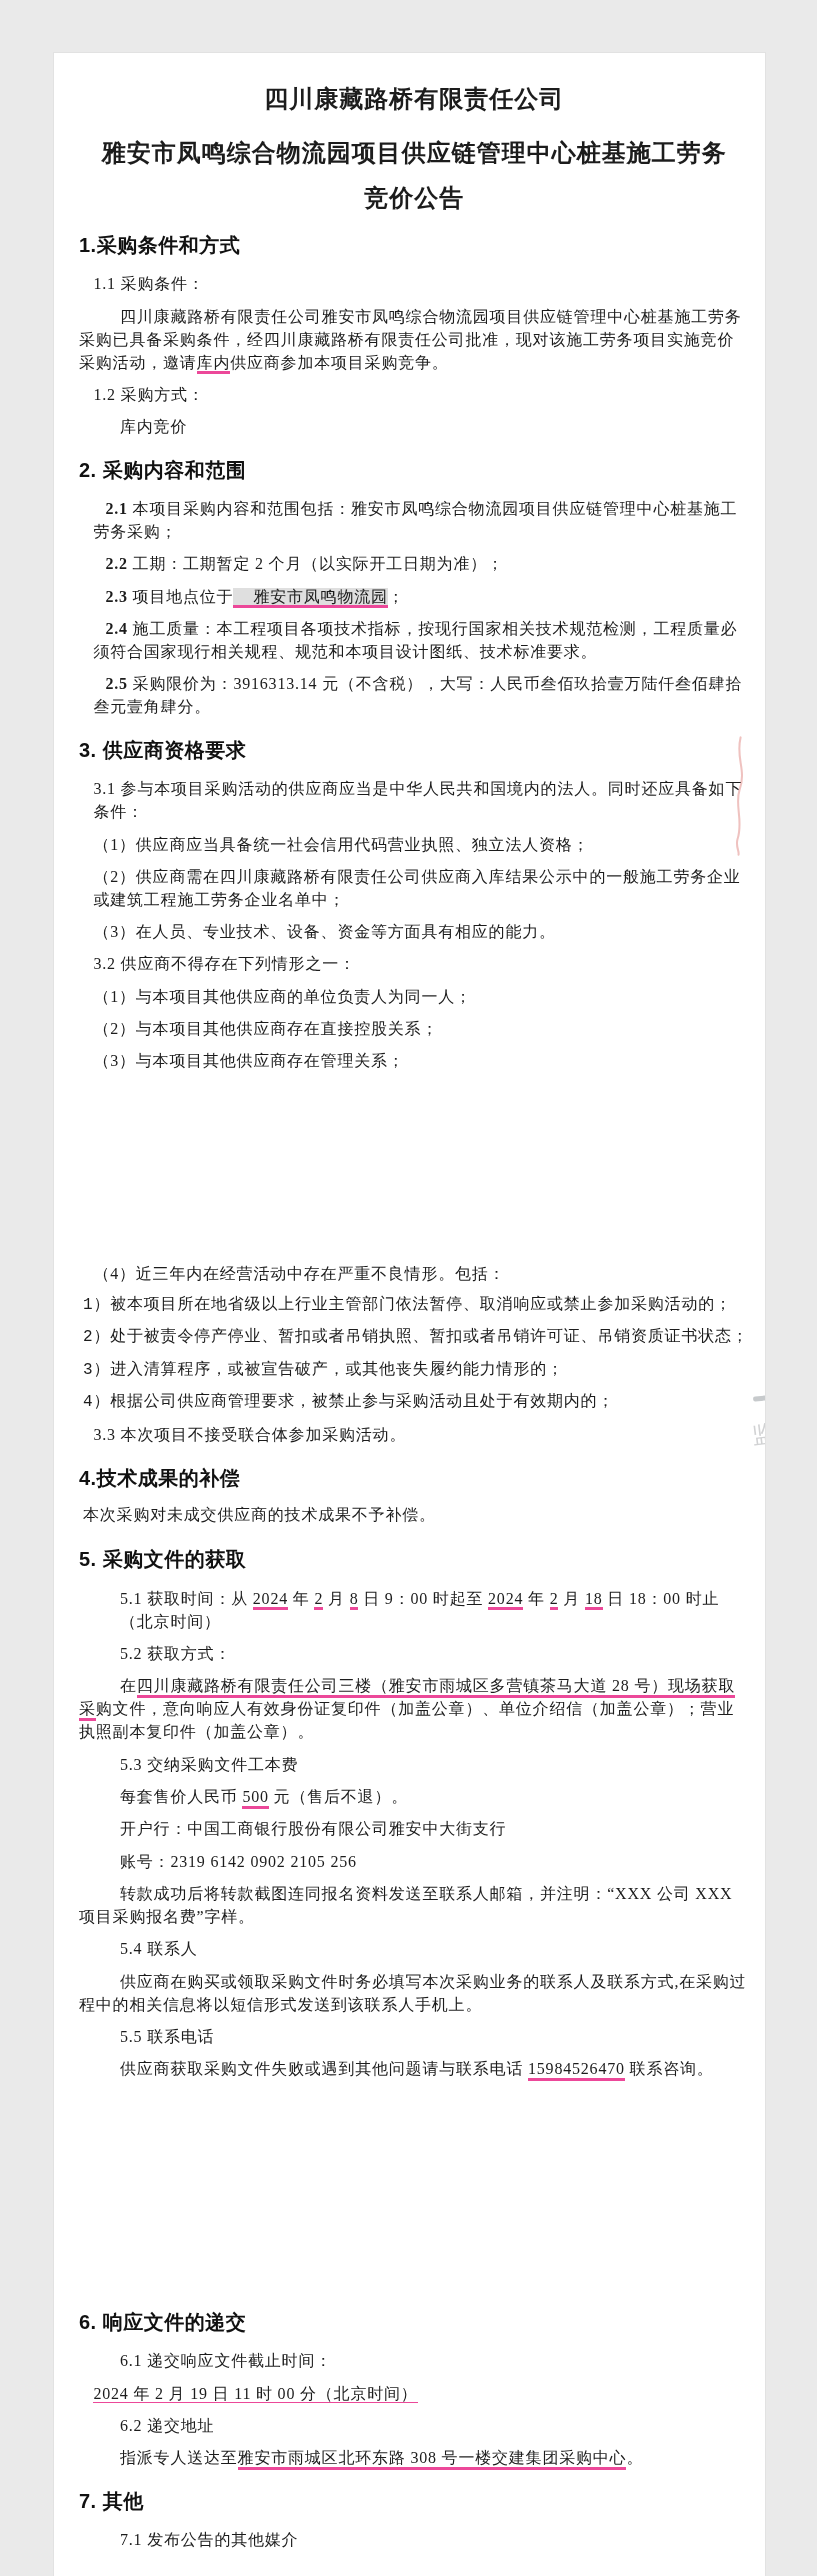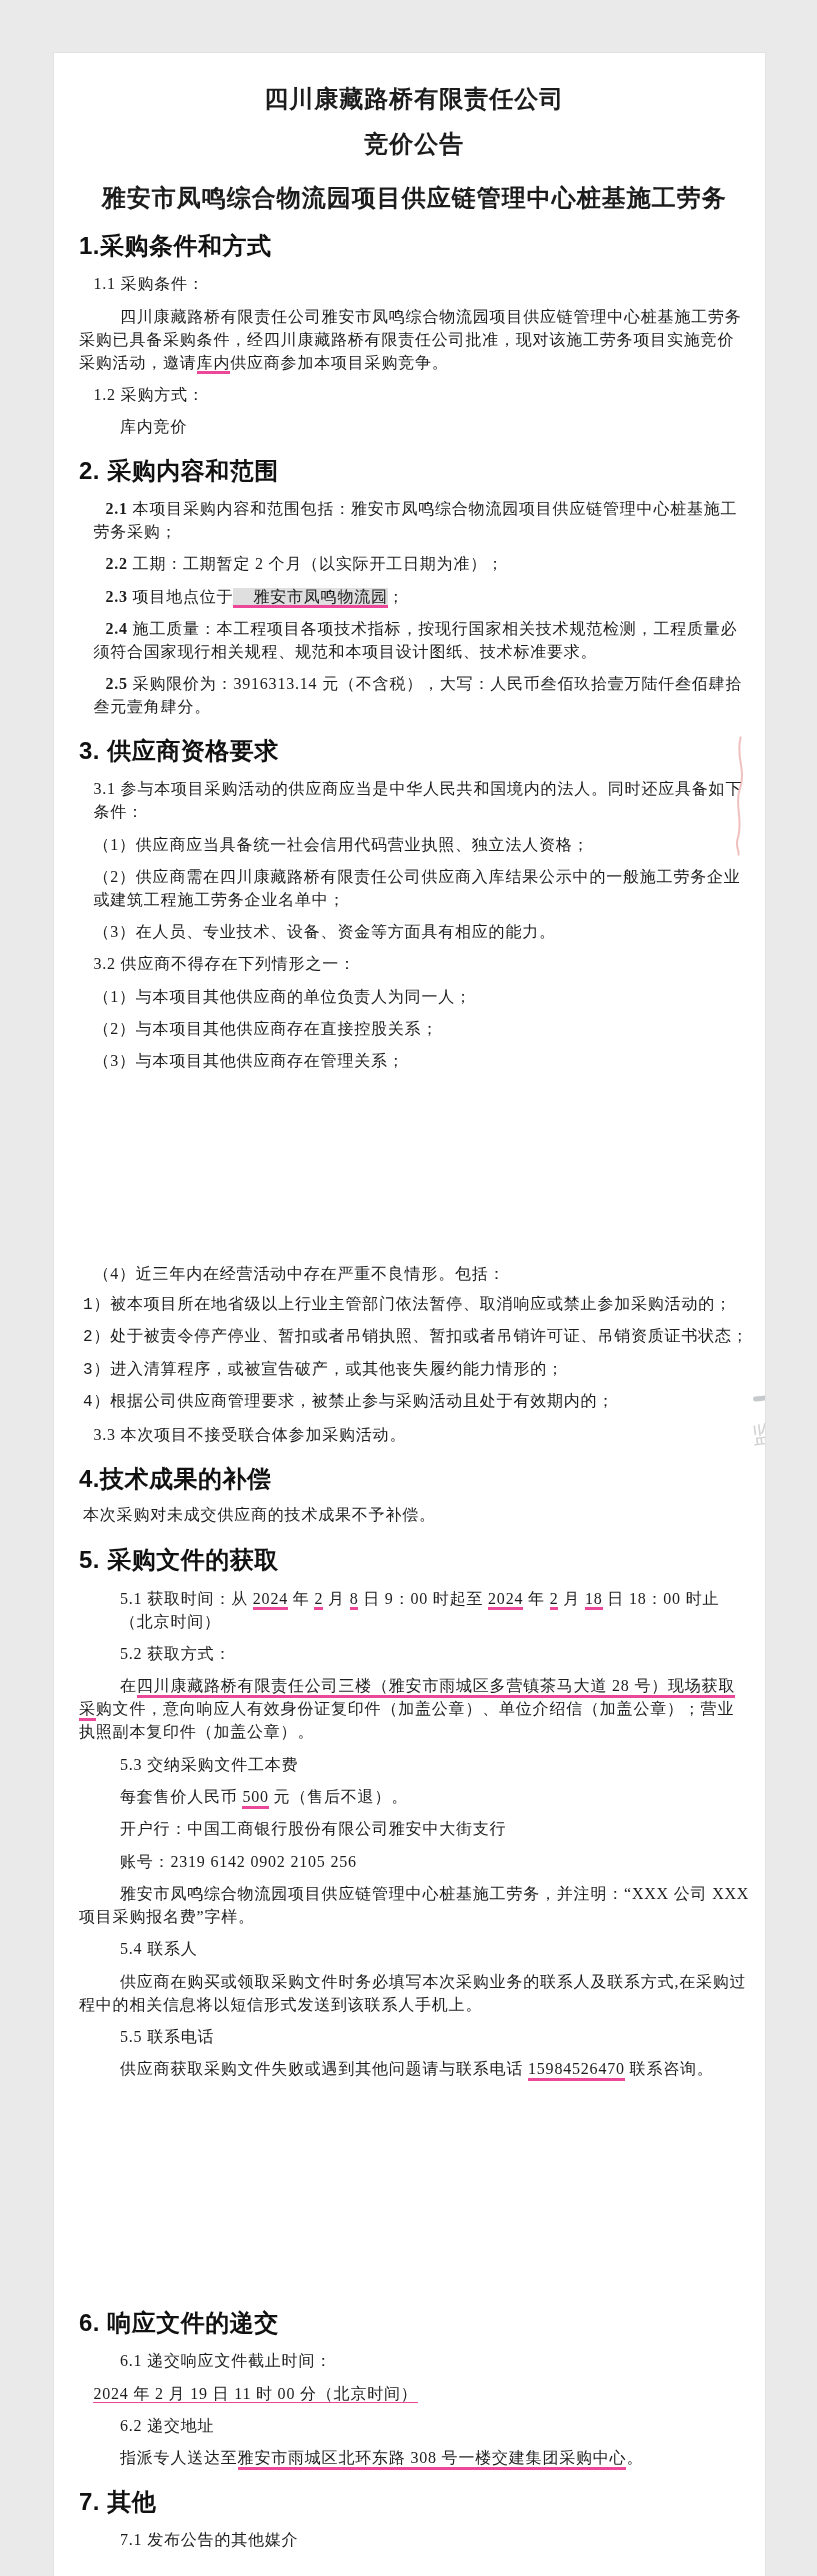--- a/index.html
+++ b/index.html
@@ -20,21 +20,21 @@
     font-size:16px;line-height:23px;letter-spacing:0.8px;
   }
   .t1{
     font-size:24px;line-height:31px;font-weight:bold;text-align:center;
     font-family:"Liberation Sans","DejaVu Sans",sans-serif;letter-spacing:1px;
   }
   .t1.first{margin-top:4.1px;}
   .t1.second{margin-top:23px;}
   .t1.third{margin-top:14.4px;}
   .h2{
-    font-size:24px;line-height:27px;font-weight:bold;color:#111;
+    font-size:20px;line-height:27px;font-weight:bold;color:#111;
     font-family:"Liberation Sans","DejaVu Sans",sans-serif;
     margin:18.5px 0 13.4px 0;letter-spacing:0.5px;
   }
   .it{margin:0 0 9.3px 0;}
   .para{margin:0 0 9.3px 0;text-indent:41px;}
   .ind0{margin-left:4px;font-family:Liberation Mono, monospace;}
   .ind1{margin-left:14.4px;}
   .ind2{margin-left:41px;}
   .u{border-bottom:3px solid #ec4899;padding-bottom:0.5px;}
   .u-strong .u{border-bottom-width:1.5px;}
@@ -47,22 +47,22 @@
   .bleed .bar{position:absolute;left:2.1px;top:7.2px;width:60px;height:4.6px;background:#9aa0a4;transform:rotate(-5deg);border-radius:2.1px;}
   .bleed .ch2{position:absolute;left:1px;top:32px;font-size:23px;transform:rotate(-7deg);opacity:.8;}
 </style>
 </head>
 <body>
 
 <div class="paper">
 
   <div class="flow" id="doc-flow">
       <div class="t1 first">四川康藏路桥有限责任公司</div>
+      <div class="t1 second">雅安市凤鸣综合物流园项目供应链管理中心桩基施工劳务</div>
       <div class="t1 third">竞价公告</div>
-      <div class="t1 second">雅安市凤鸣综合物流园项目供应链管理中心桩基施工劳务</div>
       <div class="h2">1.采购条件和方式</div>
       <div class="it ind1">1.1 采购条件：</div>
       <div class="para"><span>四川康藏路桥有限责任公司雅安市凤鸣综合物流园项目供应链管理中心桩基施工劳务采购已具备采购条件，经四川康藏路桥有限责任公司批准，现对该施工劳务项目实施竞价采购活动，邀请</span><span class="u">库内</span><span>供应商参加本项目采购竞争。</span></div>
       <div class="it ind1">1.2 采购方式：</div>
       <div class="para">库内竞价</div>
       <div class="h2">2. 采购内容和范围</div>
       <div class="it ind1"><span class="b">2.1 </span><span>本项目采购内容和范围包括：雅安市凤鸣综合物流园项目供应链管理中心桩基施工劳务采购；</span></div>
       <div class="it ind1"><span class="b">2.2 </span><span>工期：工期暂定 2 个月（以实际开工日期为准）；</span></div>
       <div class="it ind1"><span class="b">2.3 </span><span>项目地点位于</span><span class="u hl">雅安市凤鸣物流园</span><span>；</span></div>
       <div class="it ind1"><span class="b">2.4 </span><span>施工质量：本工程项目各项技术指标，按现行国家相关技术规范检测，工程质量必须符合国家现行相关规程、规范和本项目设计图纸、技术标准要求。</span></div>
@@ -86,21 +86,21 @@
       <div class="h2">4.技术成果的补偿</div>
       <div class="it ind0">本次采购对未成交供应商的技术成果不予补偿。</div>
       <div class="h2">5. 采购文件的获取</div>
       <div class="it ind2"><span>5.1 获取时间：从 </span><span class="u">2024</span><span> 年 </span><span class="u">2</span><span> 月 </span><span class="u">8</span><span> 日 9：00 时起至 </span><span class="u">2024</span><span> 年 </span><span class="u">2</span><span> 月 </span><span class="u">18</span><span> 日 18：00 时止（北京时间）</span></div>
       <div class="it ind2">5.2 获取方式：</div>
       <div class="para"><span>在</span><span class="u">四川康藏路桥有限责任公司三楼（雅安市雨城区多营镇茶马大道 28 号）现场获取采</span><span>购文件，意向响应人有效身份证复印件（加盖公章）、单位介绍信（加盖公章）；营业执照副本复印件（加盖公章）。</span></div>
       <div class="it ind2">5.3 交纳采购文件工本费</div>
       <div class="para"><span>每套售价人民币 </span><span class="u">500</span><span> 元（售后不退）。</span></div>
       <div class="para">开户行：中国工商银行股份有限公司雅安中大街支行</div>
       <div class="para">账号：2319 6142 0902 2105 256</div>
-      <div class="para">雅安市凤鸣综合物流园项目供应链管理中心桩基施工劳务，并注明：“XXX 公司 XXX 项目采购报名费”字样。</div>
+      <div class="para">转款成功后将转款截图连同报名资料发送至联系人邮箱，并注明：“XXX 公司 XXX 项目采购报名费”字样。</div>
       <div class="it ind2">5.4 联系人</div>
       <div class="para">供应商在购买或领取采购文件时务必填写本次采购业务的联系人及联系方式,在采购过程中的相关信息将以短信形式发送到该联系人手机上。</div>
       <div class="it ind2">5.5 联系电话</div>
       <div class="para"><span>供应商获取采购文件失败或遇到其他问题请与联系电话 </span><span class="u">15984526470</span><span> 联系咨询。</span></div>
       <div class="gap" style="height: 201px;"></div>
       <div class="h2">6. 响应文件的递交</div>
       <div class="it ind2">6.1 递交响应文件截止时间：</div>
       <div class="it ind1 u-strong"><span class="u">2024 年 2 月 19 日 11 时 00 分（北京时间）</span></div>
       <div class="it ind2">6.2 递交地址</div>
       <div class="para"><span>指派专人送达至</span><span class="u">雅安市雨城区北环东路 308 号一楼交建集团采购中心</span><span>。</span></div>

